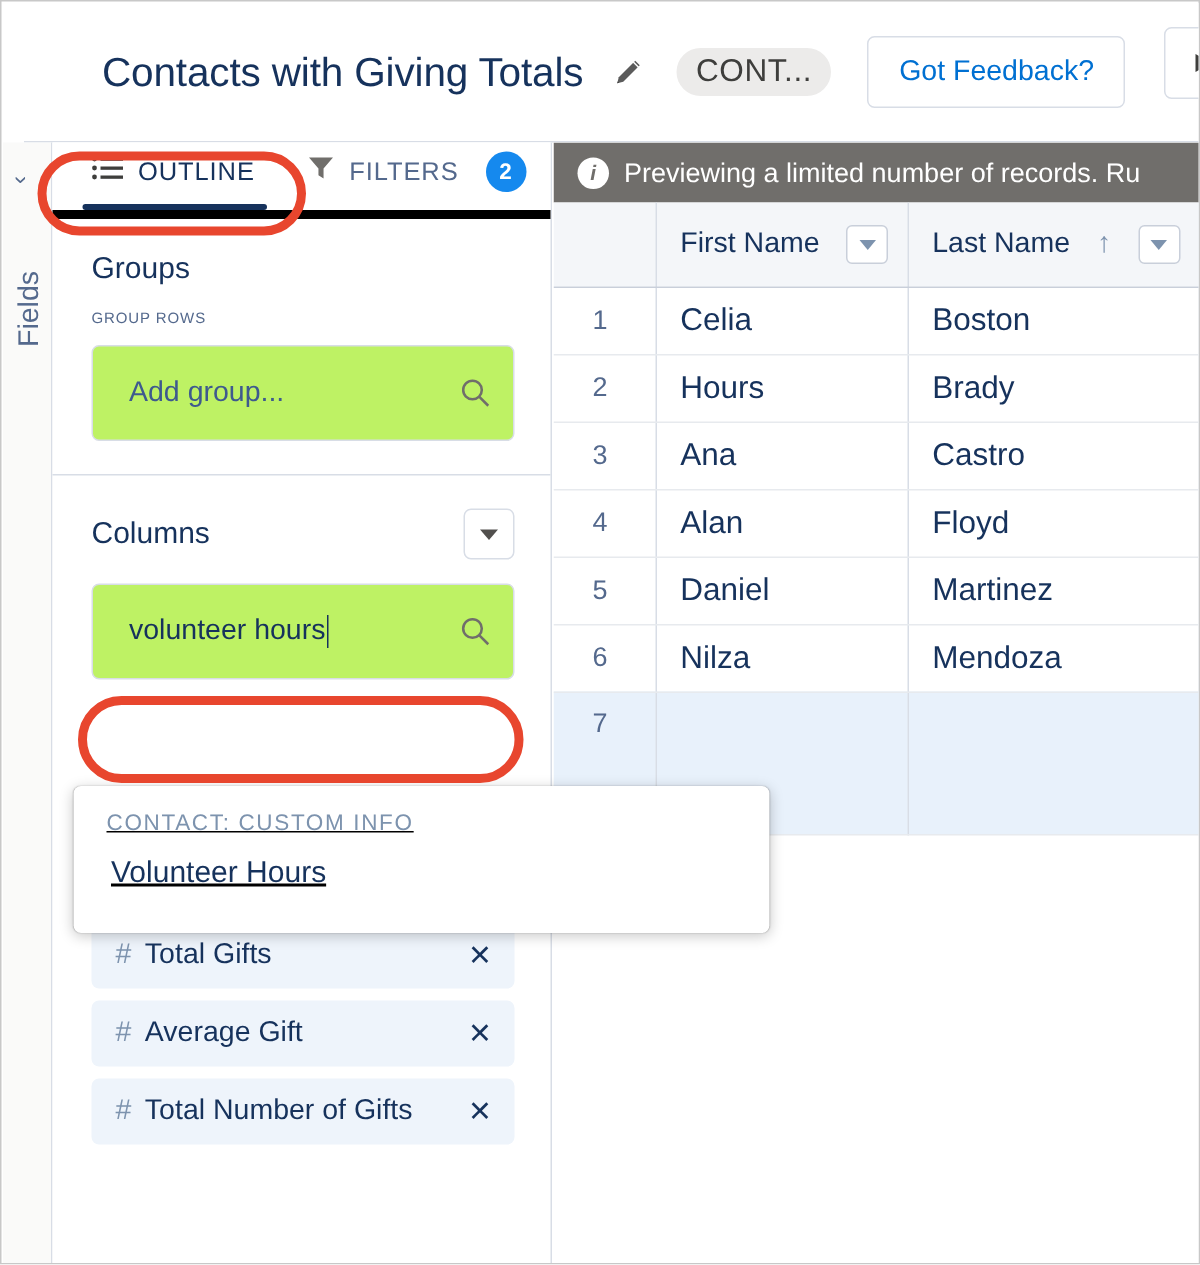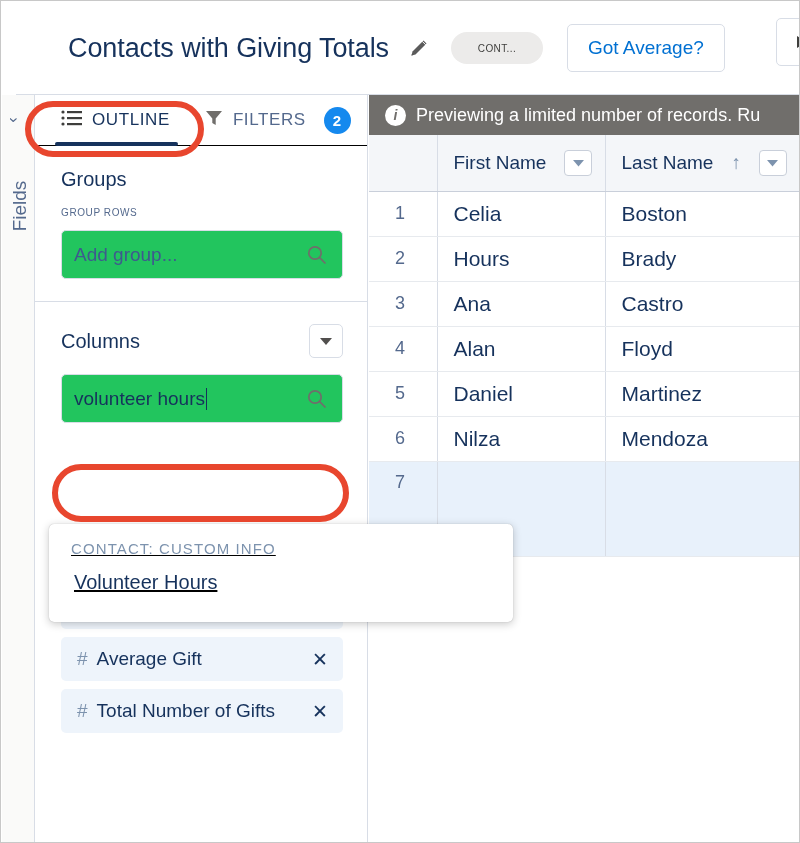--- a/index.html
+++ b/index.html
@@ -30,21 +30,21 @@
     font-size: 27px; font-weight: 400; color: #16325c;
     letter-spacing: -0.1px; white-space: nowrap;
   }
   .pencil-icon { margin-left: 18px; display: flex; align-items: center; }
   .pill-cont {
     margin-left: 20px;
     background: #ecebea; color: #3e3e3c;
     border-radius: 16px;
     height: 32px; min-width: 92px;
     display: flex; align-items: center; justify-content: center;
-    font-size: 10px; letter-spacing: .4px; padding: 0 13px;
+    font-size: 21px; letter-spacing: .4px; padding: 0 13px;
   }
   .btn-outline {
     margin-left: 24px;
     height: 48px; padding: 0 20px;
     border: 1px solid #d8dde6; border-radius: 5px;
     background: #ffffff; color: #0070d2;
     font-size: 19px;
     display: flex; align-items: center; justify-content: center;
     white-space: nowrap;
   }
@@ -77,22 +77,22 @@
 
   
   .panel {
     position: absolute; left: 34px; top: 94px;
     width: 333px; height: 748px;
     background: #ffffff;
     border-right: 1px solid #d8dde6;
   }
   .tabs {
     position: relative; height: 51px;
-    display: flex; align-items: center;
-    border-bottom: 1px solid #000000;
+    display: flex; align-items: flex-end;
+    border-bottom: 6px solid #000000;
     background: #ffffff;
   }
   .tab {
     display: flex; align-items: center; gap: 9px;
     height: 51px; padding: 0 0 0 26px;
     font-size: 17px; letter-spacing: .6px; color: #54698d;
     position: relative;
   }
   .tab.active { color: #16325c; }
   .tab.active::after {
@@ -114,24 +114,24 @@
   .sec-title {
     font-size: 20px; color: #16325c; font-weight: normal;
     margin-bottom: 16px;
   }
   .sec-sub {
     font-size: 10px; color: #54698d; letter-spacing: .6px;
     margin-bottom: 12px;
   }
   .searchbox {
     position: relative;
-    height: 49px; border: 1px solid #d8dde6; border-radius: 5px;
-    background: #22c55e;
+    height: 64px; border: 1px solid #d8dde6; border-radius: 5px;
+    background: #bef264;
     display: flex; align-items: center;
-    padding: 0 44px 0 12px;
+    padding: 0 44px 0 24px;
     font-size: 19px; color: #16325c;
   }
   .searchbox .ph { color: #3e5a8e; }
   .searchbox .mag {
     position: absolute; right: 14px; top: 50%;
     transform: translateY(-50%);
     display: flex;
   }
   .caret {
     display: inline-block;
@@ -261,21 +261,21 @@
     <div class="pencil-icon">
       <svg width="24" height="24" viewBox="0 0 24 24" aria-hidden="true">
         <path d="M4.5 19.5l1-4 11-11 3 3-11 11-4 1z" fill="#5b5b5b"></path>
         <path d="M15.2 5.3l3.5 3.5" stroke="#ffffff" stroke-width="1" fill="none"></path>
         <path d="M4.5 19.5l1.2-.3-.9-.9-.3 1.2z" fill="#3c3c3c"></path>
       </svg>
     </div>
 
     <div class="pill-cont">CONT...</div>
 
-    <div class="btn-outline">Got Average?</div>
+    <div class="btn-outline">Got Feedback?</div>
 
     <div class="btn-icon-partial">
       <svg width="18" height="18" viewBox="0 0 18 18" aria-hidden="true">
         <path d="M2 3 L12 9 L2 15 Z" fill="#3e3e3c"></path>
       </svg>
     </div>
   </div>
 
   <div class="fields-rail">
     <div class="vchev">›</div>

